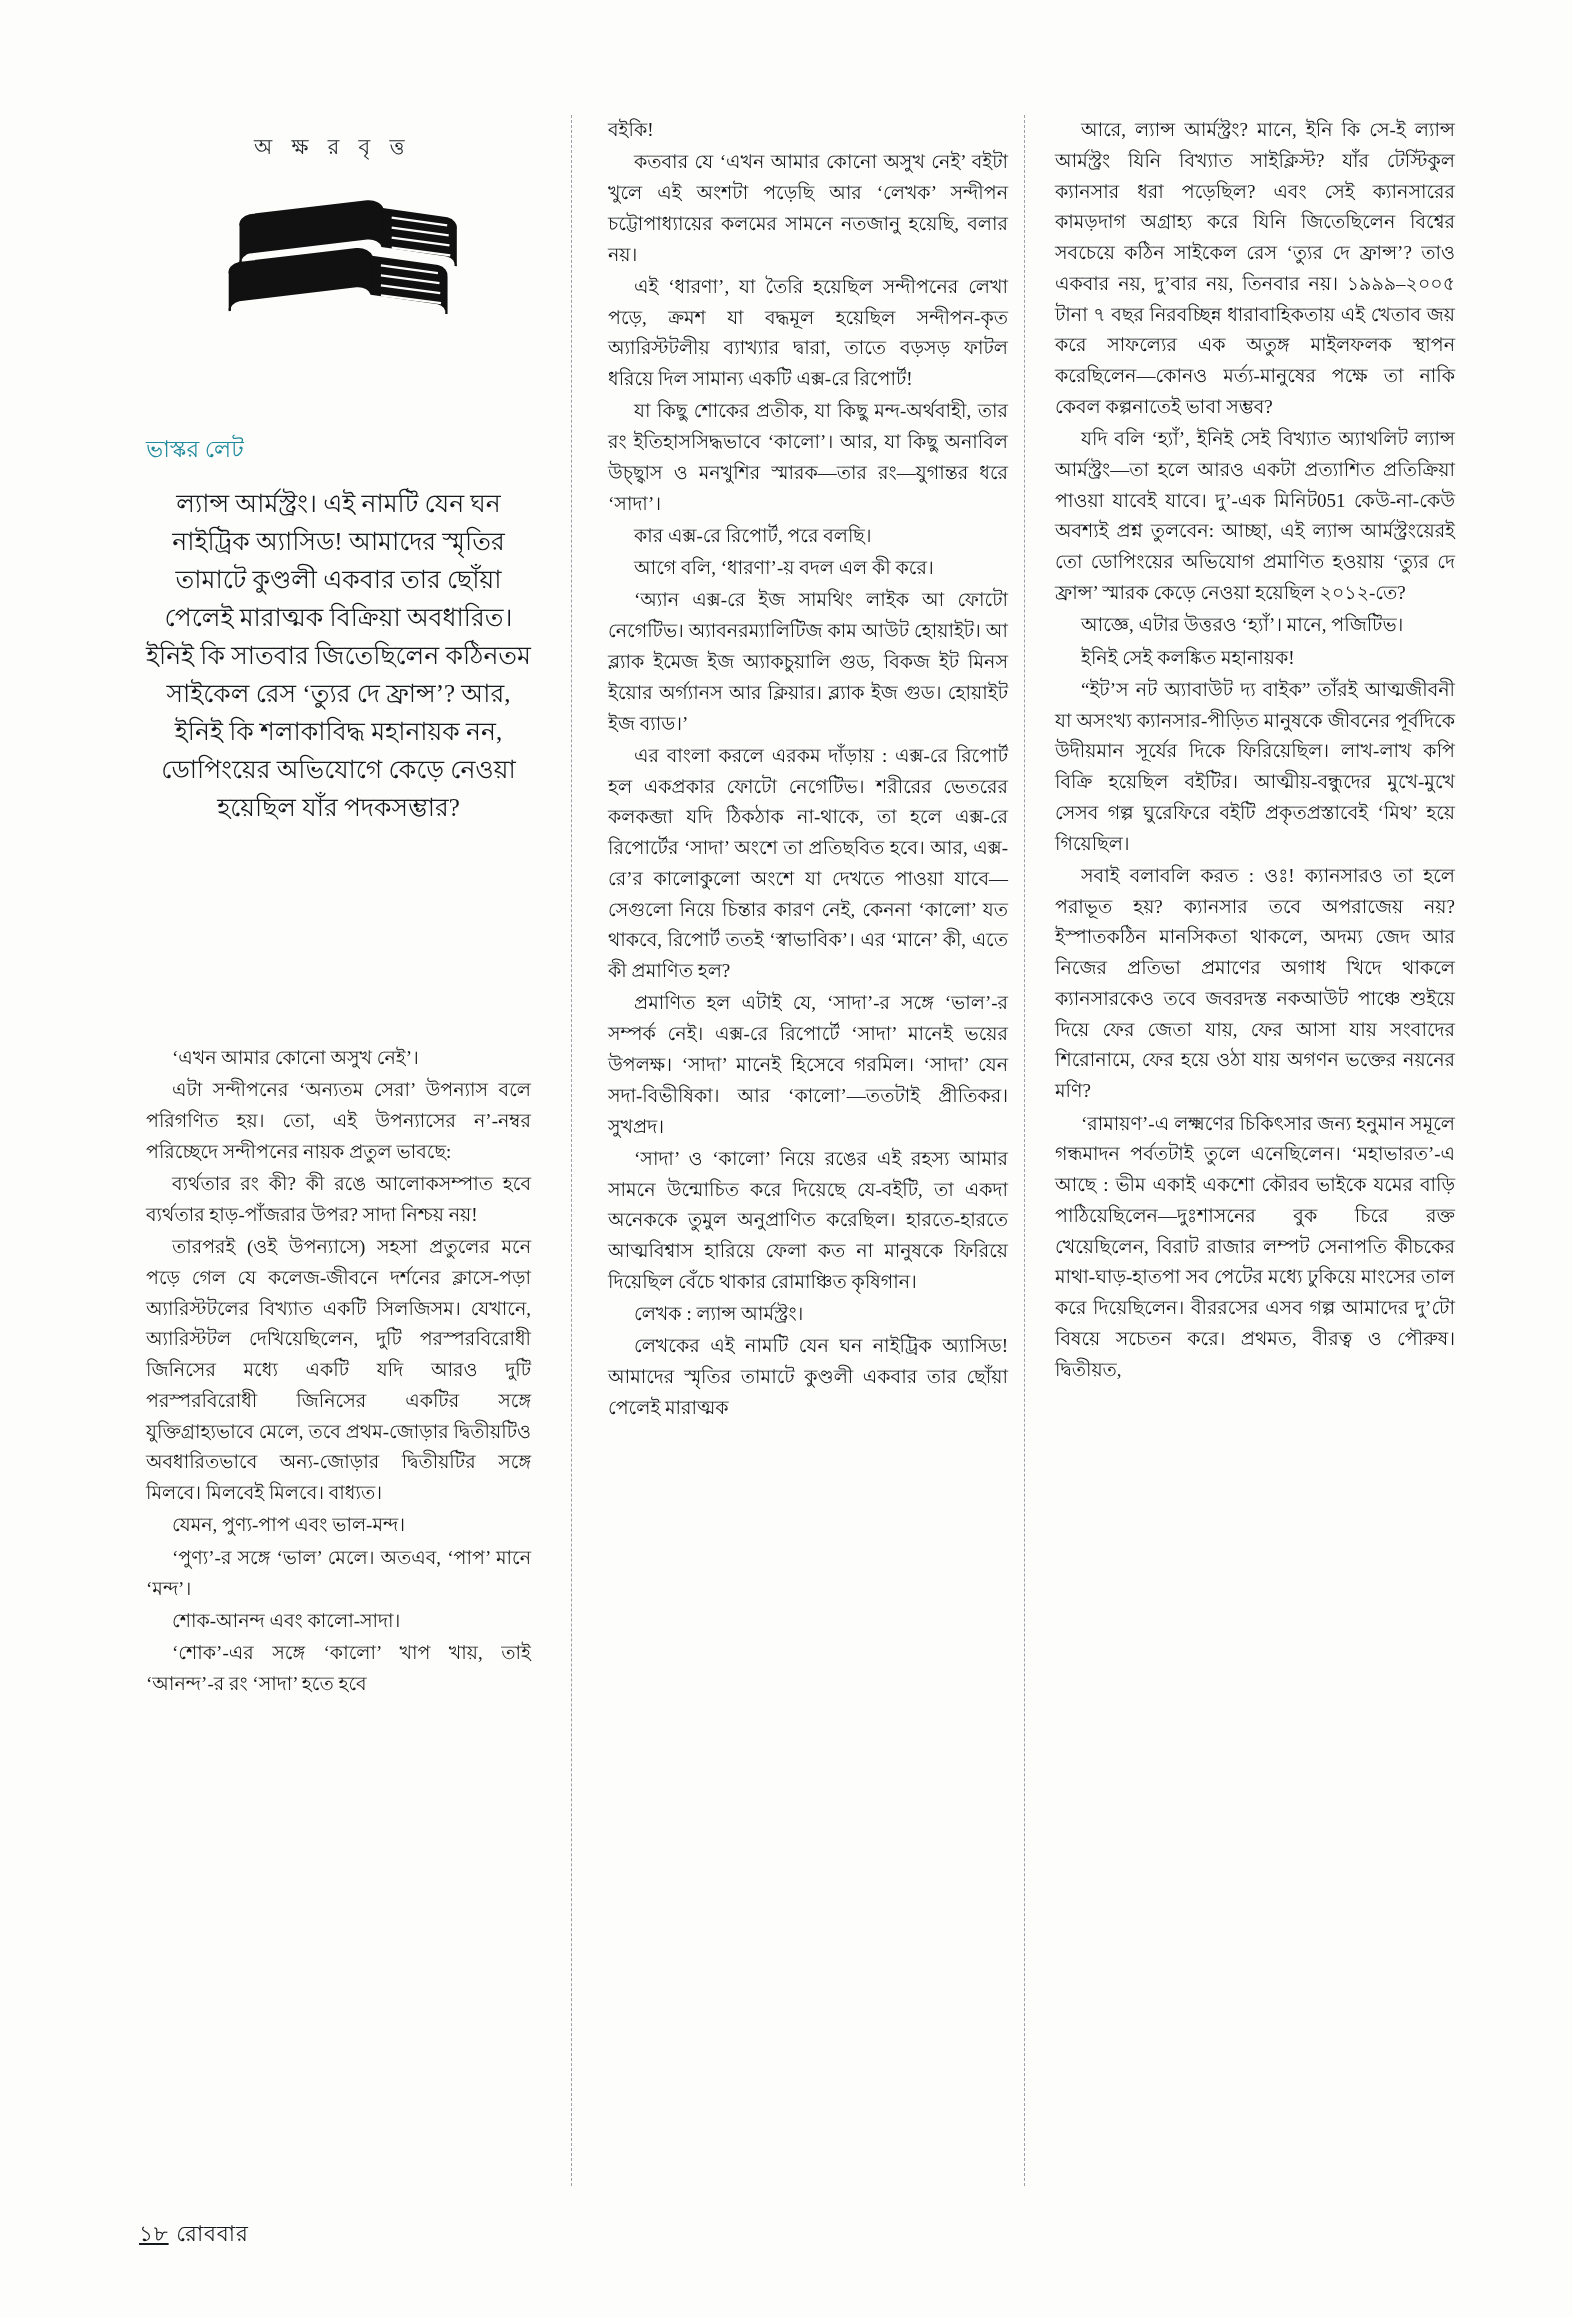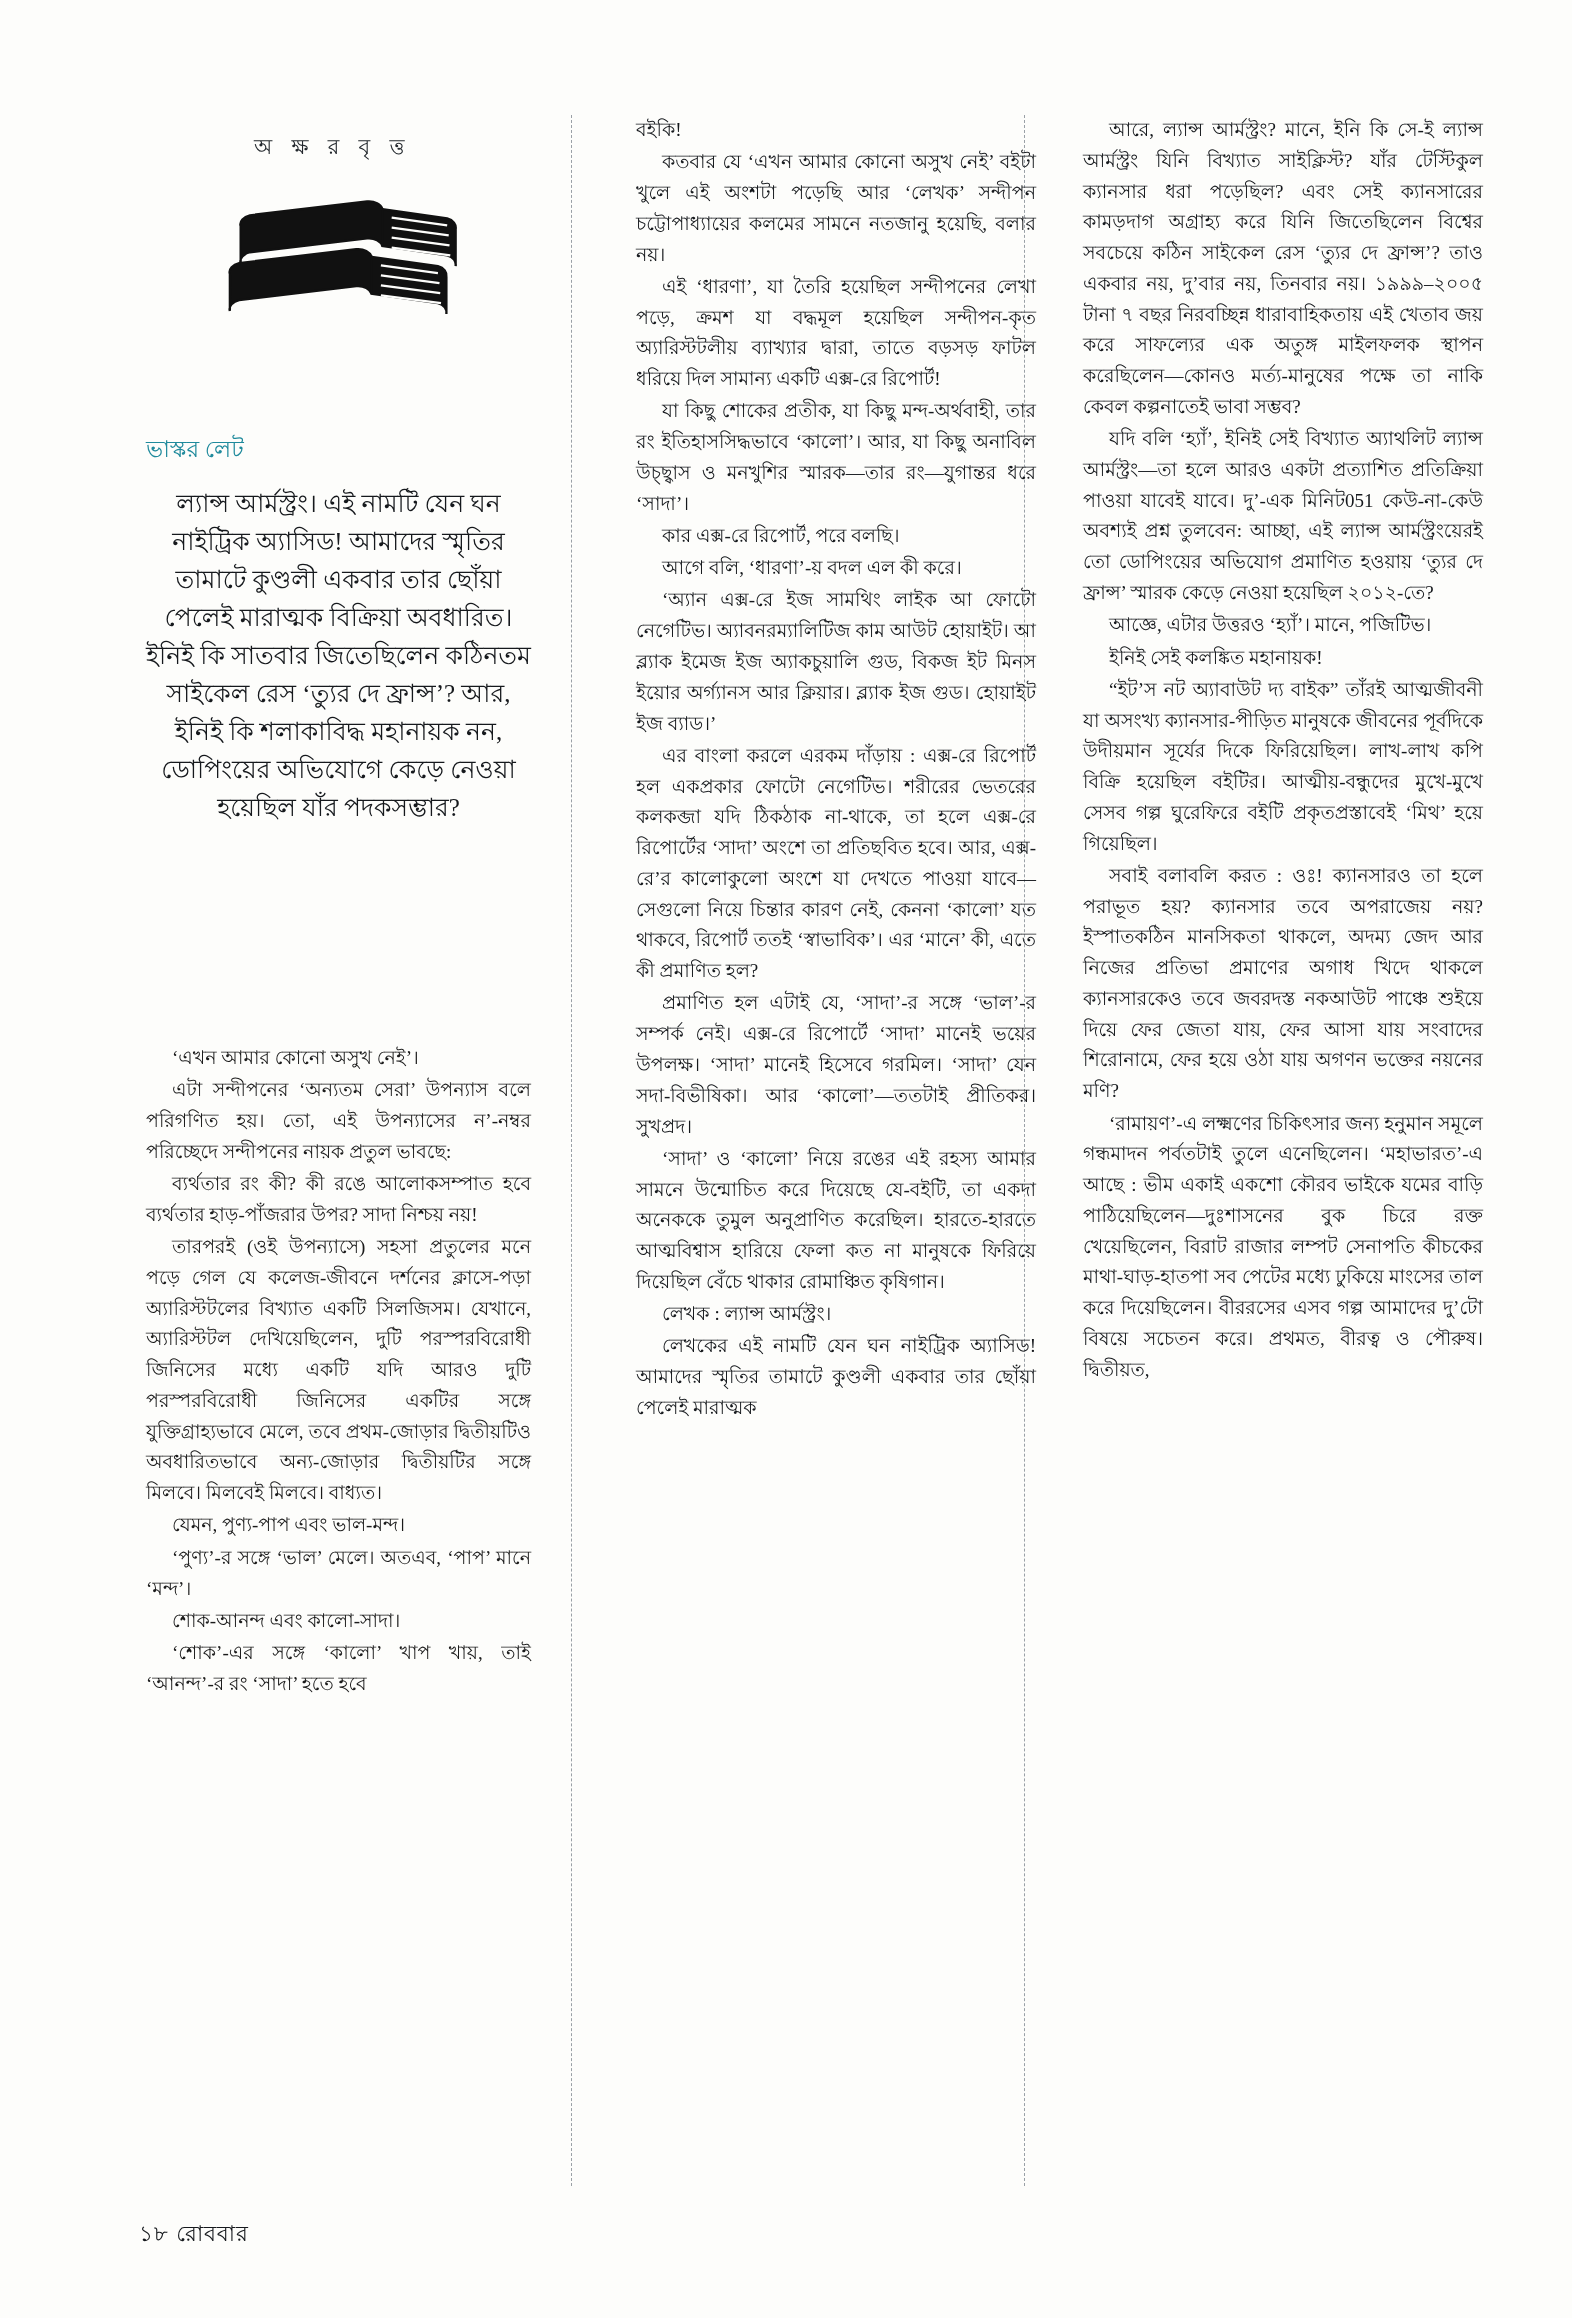--- a/index.html
+++ b/index.html
@@ -24,21 +24,20 @@
 
   
   .col {
     position: absolute;
     top: 115px;
     width: 400px;
     font-size: 19px;
     line-height: 1.62;
     text-align: justify;
     color: #15181c;
-    margin-left: 28px;
   }
   .col2 { left: 608px; width: 400px; top: 115px; }
   .col3 { left: 1055px; width: 400px; top: 115px; }
 
   
   .rule {
     position: absolute;
     top: 115px;
     height: 2071px;
     border-left: 1.5px dashed #9aa0a6;
@@ -102,21 +101,21 @@
   p.noindent { text-indent: 0; }
 
   .folio {
     position: absolute;
     left: 139px;
     top: 2217px;
     font-size: 21.6px;
     color: #15181c;
     letter-spacing: 0.8px;
   }
-  .folio .num { margin-right: 7.7px; }
+  .folio .num { margin-right: 7.7px; text-decoration: underline; }
 
   
   .col p { hyphens: none; }
 </style>
 </head>
 <body>
 
 <div class="page">
 
   <div class="rule rule1"></div>

